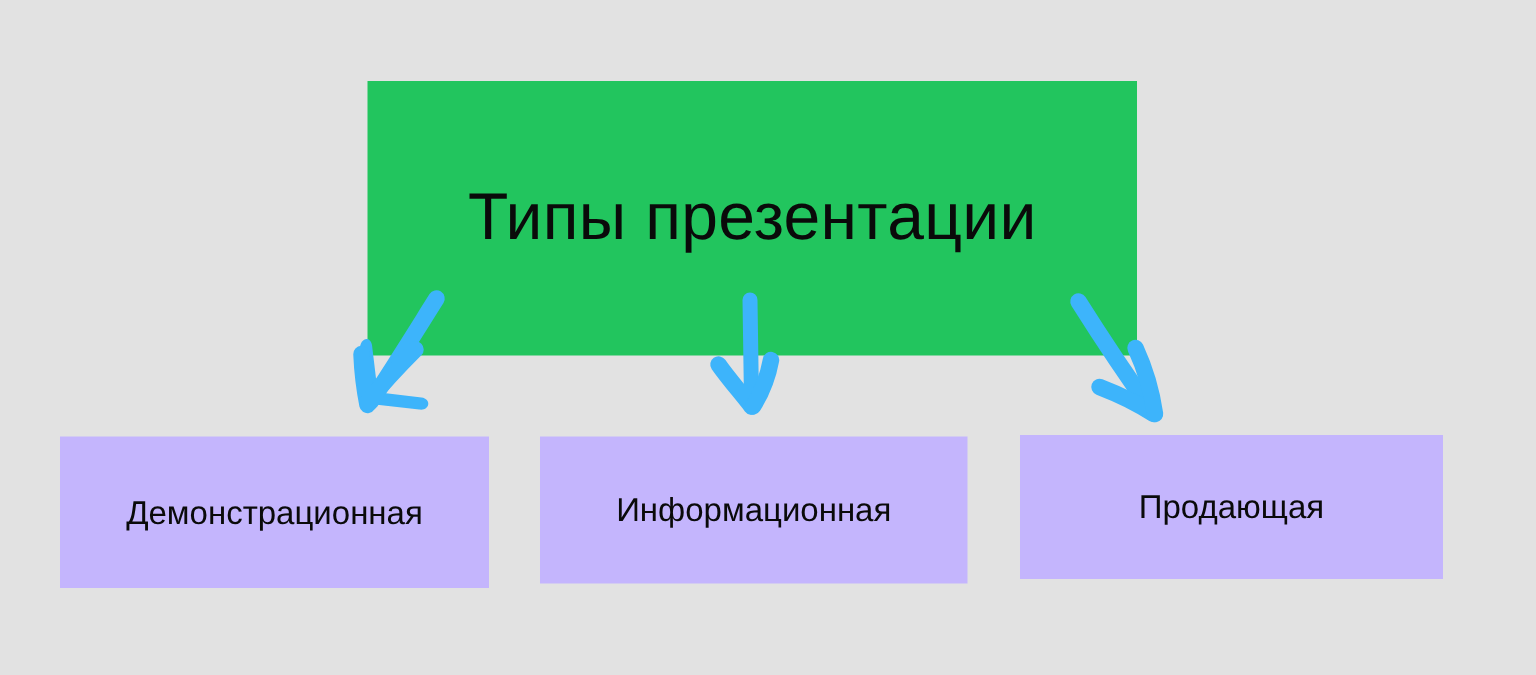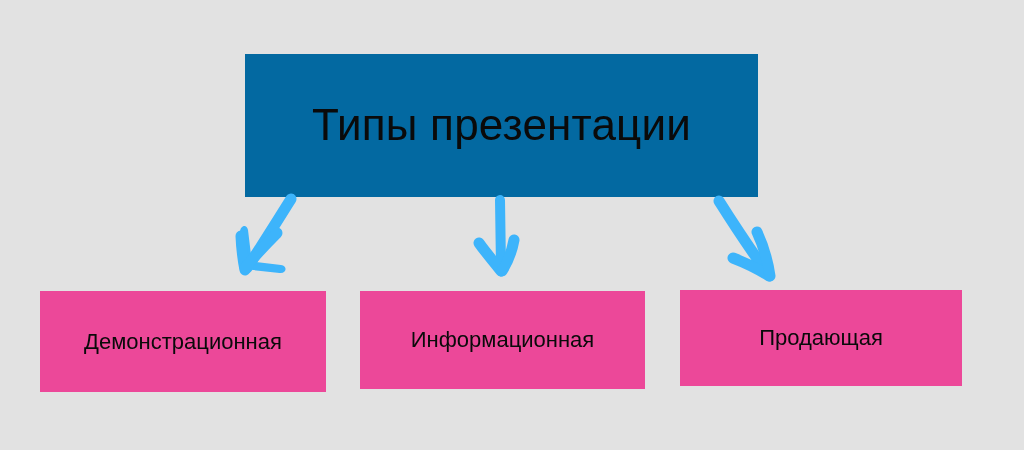--- a/index.html
+++ b/index.html
@@ -27,28 +27,28 @@
     align-items: center;
     justify-content: center;
     text-align: center;
     color: #0a0a0a;
     line-height: 1.15;
   }
   #node-root {
     left: 245px;
     top: 54px;
     width: 513px;
-    height: 143px;
-    background: #0369a1;
+    height: 183px;
+    background: #22c55e;
     font-size: 44px;
     font-weight: 400;
     letter-spacing: 0.2px;
   }
   .leaf-node {
-    background: #ec4899;
+    background: #c4b5fd;
     font-size: 22px;
     font-weight: 400;
   }
   #node-demonstration {
     left: 40px;
     top: 291px;
     width: 286px;
     height: 101px;
   }
   #node-informational {

